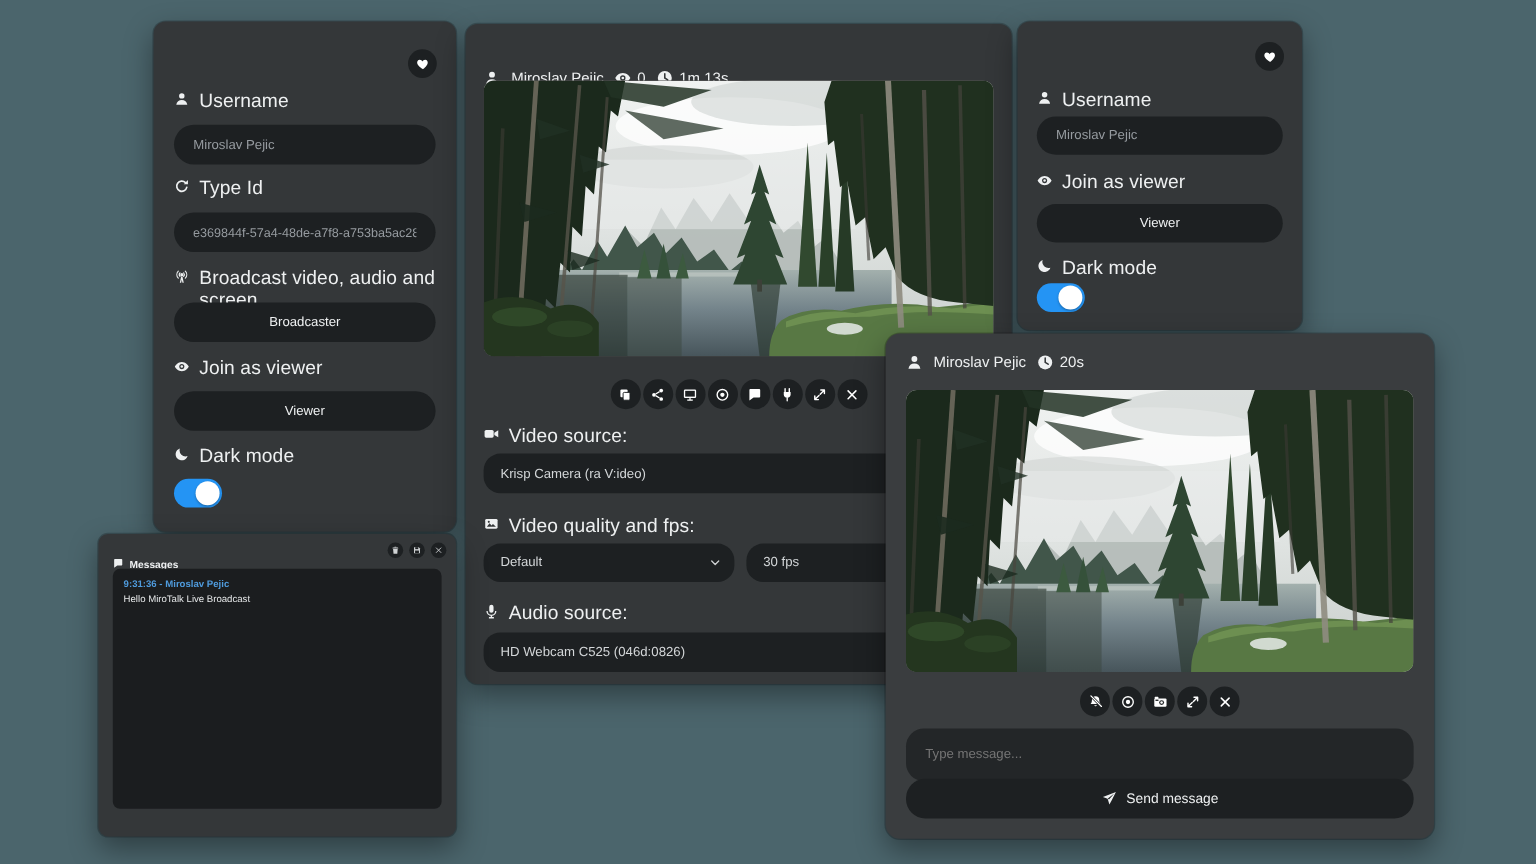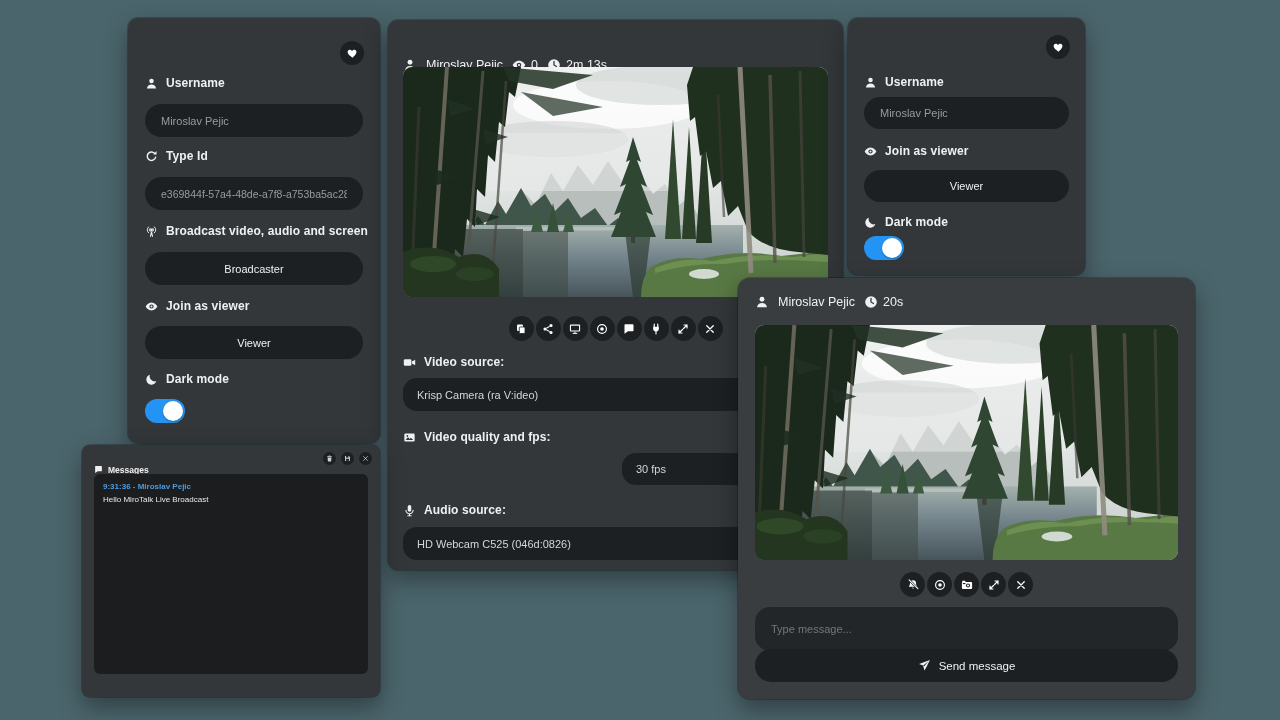--- a/index.html
+++ b/index.html
@@ -17,21 +17,21 @@
   body{
     width:1280px;height:720px;position:relative;overflow:hidden;
     background:var(--bg);
     font-family:"Liberation Sans", sans-serif;
   }
   .panel{
     position:absolute;background:var(--panel);border-radius:10px;
     box-shadow:0 10px 24px rgba(0,0,0,.38), 0 0 0 1px rgba(0,0,0,.22);
   }
   .p{position:absolute}
-  .lbl{display:flex;align-items:flex-end;gap:8px;color:var(--txt);font-size:12px;font-weight:700;letter-spacing:.1px}
+  .lbl{display:flex;align-items:flex-start;gap:8px;color:var(--txt);font-size:16px;font-weight:400;letter-spacing:.1px}
   .lbl svg{width:13px;height:13px;flex:0 0 auto}
   .field{
     background:var(--chip);border:none;outline:none;border-radius:17px;
     color:var(--muted);font-size:11px;padding:0 16px;width:100%;height:100%;
     font-family:"Liberation Sans", sans-serif;
   }
   .pillbtn{
     background:var(--chip);border:none;border-radius:17px;width:100%;height:100%;
     color:var(--txt);font-size:11px;font-weight:500;cursor:pointer;
     display:flex;align-items:center;justify-content:center;gap:8px;
@@ -310,21 +310,21 @@
     <span class="stat">
       <svg>
           <use href="#i-eye"></use>
         </svg>
       <span>0</span>
     </span>
     <span class="stat">
       <svg>
           <use href="#i-clock"></use>
         </svg>
-      <span>2m 13s</span>
+      <span>1m 13s</span>
     </span>
   </div>
   <div class="video p" style="left:15px;top:47px;width:425px;height:230px;">
     <svg>
         <use href="#forest"></use>
       </svg>
   </div>
   <div class="toolbar p" style="left:0;top:296px;width:455px;">
     <button class="cbtn">
         <svg>
@@ -376,20 +376,28 @@
   <div class="p" style="left:15px;top:358px;width:425px;height:33px;">
     <div class="sel">
       <span>Krisp Camera (ra V:ideo)</span>
     </div>
   </div>
   <div class="lbl p" style="left:15px;top:410px;">
     <svg>
         <use href="#i-quality"></use>
       </svg>
     <span>Video quality and fps:</span>
+  </div>
+  <div class="p" style="left:15px;top:433px;width:209px;height:32px;">
+    <div class="sel">
+      <span>Default</span>
+      <svg class="chev">
+          <use href="#i-chev"></use>
+        </svg>
+    </div>
   </div>
   <div class="p" style="left:234px;top:433px;width:206px;height:32px;">
     <div class="sel">
       <span>30 fps</span>
     </div>
   </div>
   <div class="lbl p" style="left:15px;top:483px;">
     <svg>
         <use href="#i-mic"></use>
       </svg>

